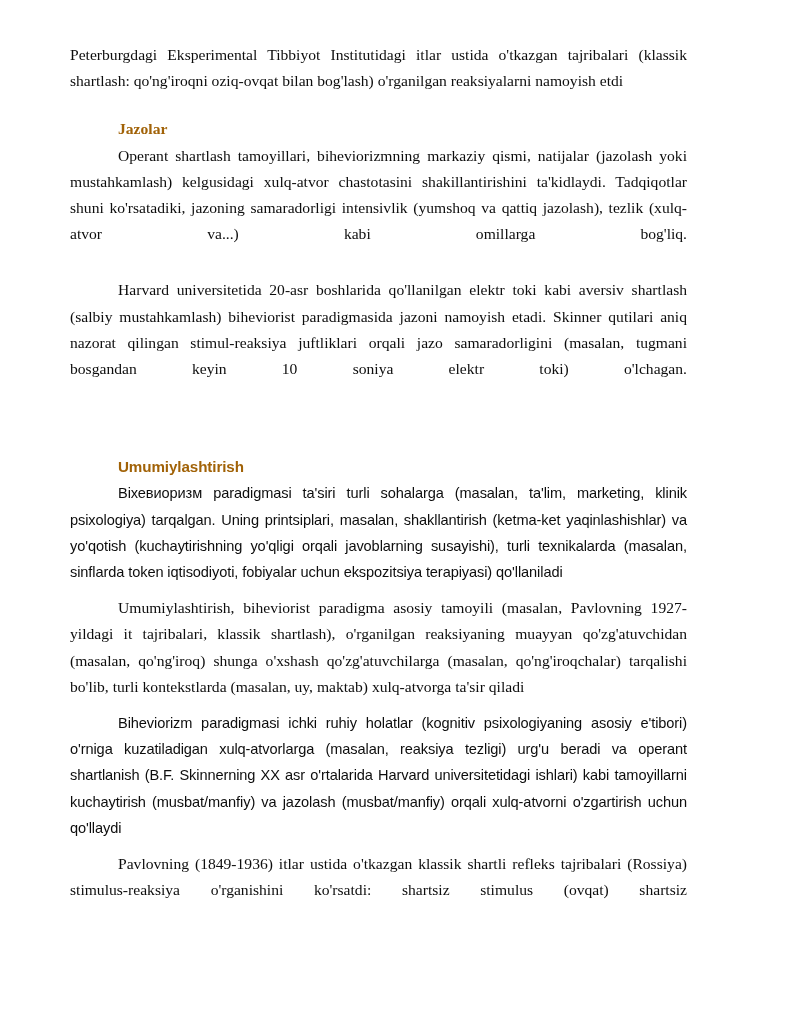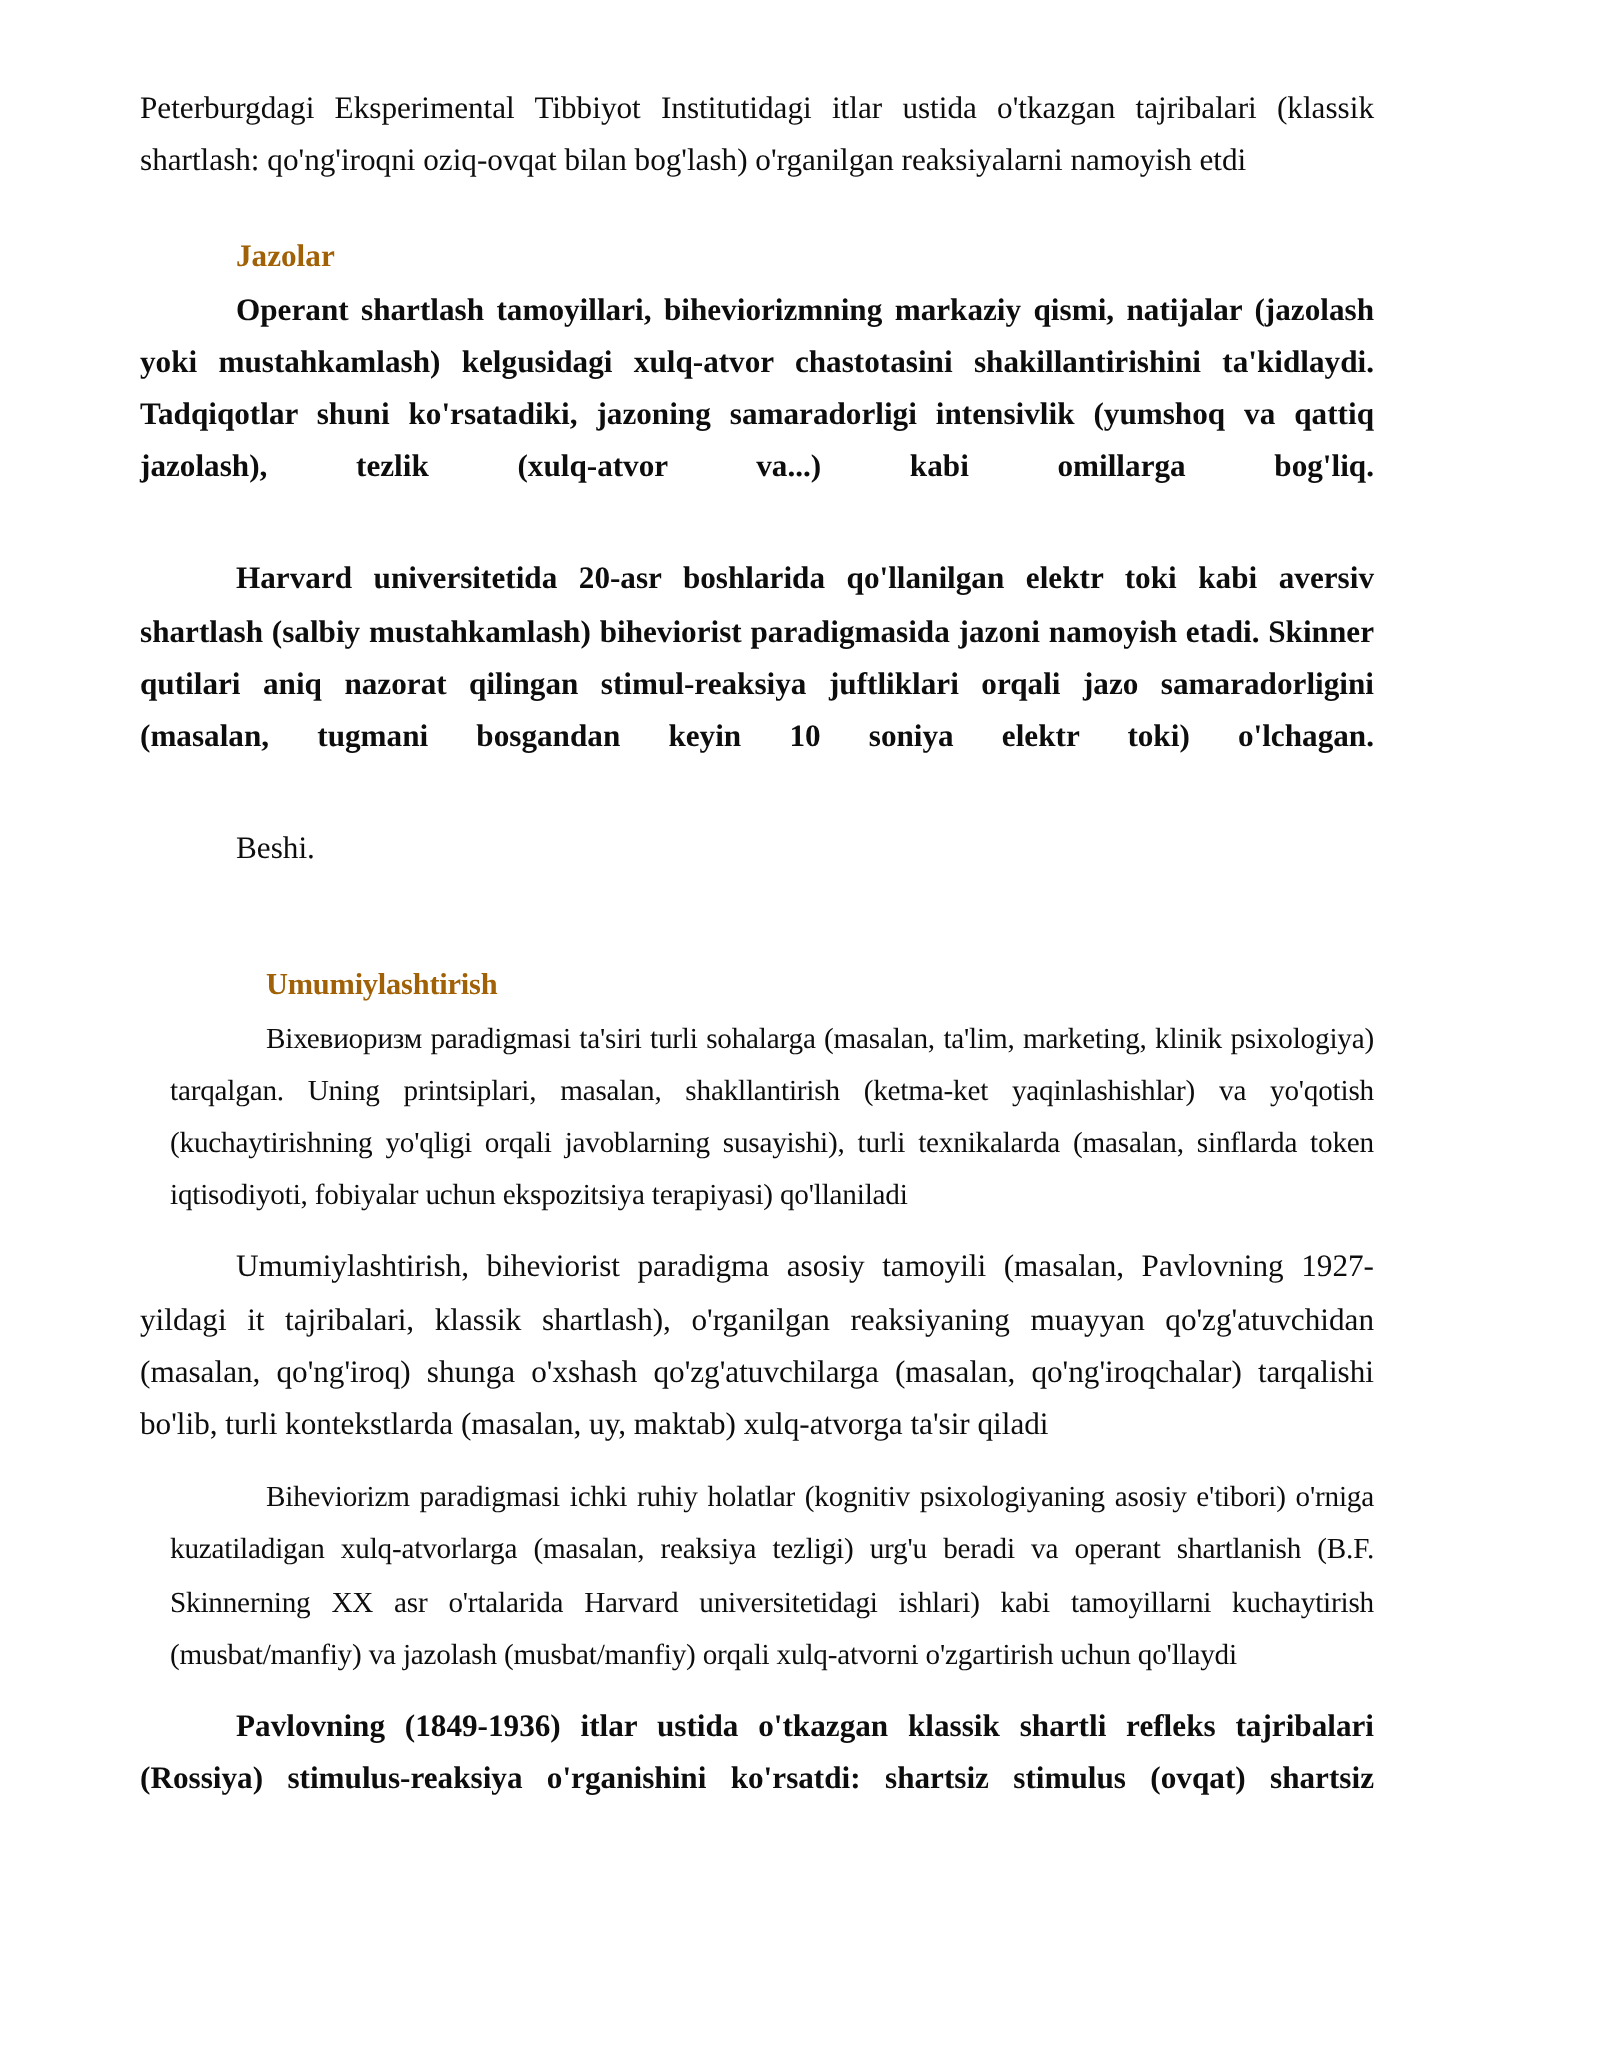--- a/index.html
+++ b/index.html
@@ -49,33 +49,31 @@
     line-height: 26.2px;
     font-weight: bold;
     text-indent: 48px;
     margin: 0;
     text-align: left;
     color: #a16207;
   }
 
   
   .alt-face {
-    font-family: Liberation Serif, serif;
+    font-family: Liberation Sans, sans-serif;
     font-size: 14.6px;
     letter-spacing: -0.1px;
-    margin-left: 15px;
   }
   .alt-face.heading {
     font-size: 15.2px;
   }
 
   
   .force-justify-last {
     text-align-last: justify;
-    font-weight: bold;
   }
 
   .gap-sm  { height: 10px; }
   .gap-md  { height: 22px; }
   .gap-lg  { height: 30px; }
   .gap-xl  { height: 42px; }
 </style>
 </head>
 <body>
 
@@ -88,21 +86,20 @@
   <p class="heading">Jazolar</p>
 
   <p class="para indent force-justify-last">Operant shartlash tamoyillari, biheviorizmning markaziy qismi, natijalar (jazolash yoki mustahkamlash) kelgusidagi xulq-atvor chastotasini shakillantirishini ta'kidlaydi. Tadqiqotlar shuni ko'rsatadiki, jazoning samaradorligi intensivlik (yumshoq va qattiq jazolash), tezlik (xulq-atvor va...) kabi omillarga bog'liq.</p>
 
   <div class="gap-lg"></div>
 
   <p class="para indent force-justify-last">Harvard universitetida 20-asr boshlarida qo'llanilgan elektr toki kabi aversiv shartlash (salbiy mustahkamlash) biheviorist paradigmasida jazoni namoyish etadi. Skinner qutilari aniq nazorat qilingan stimul-reaksiya juftliklari orqali jazo samaradorligini (masalan, tugmani bosgandan keyin 10 soniya elektr toki) o'lchagan.</p>
 
   <div class="gap-lg"></div>
 
-  <p class="para indent">Beshi.</p>
 
   <div class="gap-xl"></div>
 
   <p class="heading alt-face">Umumiylashtirish</p>
 
   <p class="para indent alt-face">Віхевиоризм paradigmasi ta'siri turli sohalarga (masalan, ta'lim, marketing, klinik psixologiya) tarqalgan.    Uning printsiplari, masalan, shakllantirish (ketma-ket yaqinlashishlar) va  yo'qotish (kuchaytirishning yo'qligi orqali javoblarning susayishi), turli texnikalarda (masalan, sinflarda token iqtisodiyoti, fobiyalar uchun ekspozitsiya terapiyasi) qo'llaniladi</p>
 
   <div class="gap-sm"></div>
 
   <p class="para indent">Umumiylashtirish, biheviorist paradigma asosiy tamoyili (masalan, Pavlovning 1927-yildagi it tajribalari, klassik shartlash), o'rganilgan reaksiyaning muayyan qo'zg'atuvchidan (masalan, qo'ng'iroq) shunga o'xshash qo'zg'atuvchilarga (masalan, qo'ng'iroqchalar) tarqalishi bo'lib, turli kontekstlarda (masalan, uy, maktab) xulq-atvorga ta'sir qiladi</p>

